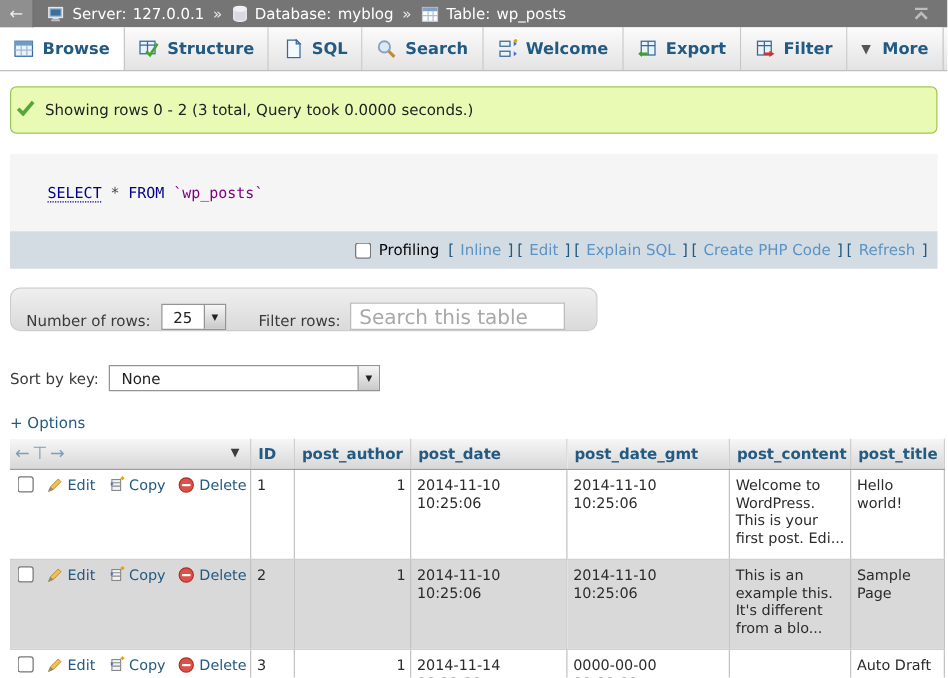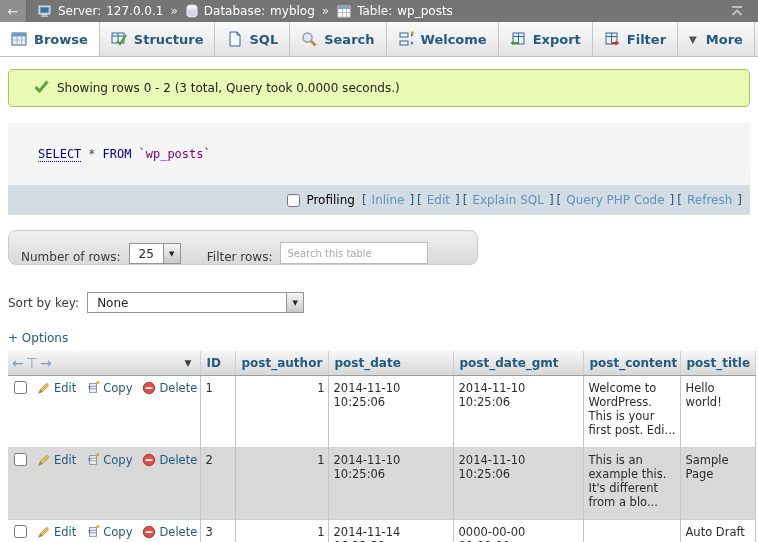--- a/index.html
+++ b/index.html
@@ -19,21 +19,21 @@
   .collapse { margin-left:auto; margin-right:14px; display:flex; cursor:pointer; }
   
   .tabbar { height:35px; background:linear-gradient(#fbfbfb,#e3e3e3); border-bottom:1px solid #bfbfbf;
     display:flex; align-items:stretch; }
   .tab { display:flex; align-items:center; gap:7px; padding:0 11px; border-right:1px solid #c6c6c6;
     font-weight:bold; font-size:13px; color:#235a81; cursor:pointer; background:linear-gradient(#fbfbfb,#e3e3e3); }
   .tab.active { background:#fff; position:relative; }
   .tab .ico { display:inline-flex; }
   
   .success { margin:12px 8px 0 8px; background:#e8fab4; border:1px solid #a2c654; border-radius:5px;
-    padding:10px 25px; display:flex; align-items:center; gap:8px; color:#222; }
+    padding:10px 4px; display:flex; align-items:center; gap:8px; color:#222; }
   
   .query-wrap { margin:16px 8px 0 8px; }
   .query-box { background:#f5f5f5; height:62px; display:flex; align-items:center; padding-left:30px;
     font-family:"DejaVu Sans Mono", monospace; font-size:12px; }
   .kw { color:#00008b; }
   .kw.doc { border-bottom:1px dotted #00008b; }
   .star { color:#444; margin:0 7px; }
   .ident { color:#800080; margin-left:7px; }
   .profiling-bar { background:#d3dce3; height:30px; display:flex; align-items:center;
     justify-content:flex-end; padding-right:8px; gap:3px; white-space:nowrap; }
@@ -42,22 +42,22 @@
   .profiling-bar .br { color:#235a81; }
   .profiling-bar a { color:#5b93c4; text-decoration:none; margin:0 2px; }
   
   .rows-bar { margin:15px 0 0 8px; width:470px; height:35px; border:1px solid #cdcdcd; border-radius:8px;
     background:linear-gradient(#efefef,#dadada); display:flex; align-items:flex-end; padding:0 12px; color:#3a3a3a; }
   .fake-select { display:inline-flex; align-items:stretch; border:1px solid #949494; background:#fff; height:21px; margin-left:8px; cursor:pointer; }
   .fake-select .val { display:flex; align-items:center; padding:0 9px; color:#222; }
   .fake-select .btn { width:17px; background:linear-gradient(#f6f6f6,#c9c9c9); border-left:1px solid #949494;
     display:flex; align-items:center; justify-content:center; font-size:7px; color:#222; }
   .filter-lbl { margin-left:26px; }
-  .filter-input { margin-left:8px; width:148px; height:22px; border:1px solid #bbb; padding:0 6px;
-    font-family:"DejaVu Sans", sans-serif; font-size:10px; color:#333; }
+  .filter-input { margin-left:8px; width:172px; height:22px; border:1px solid #bbb; padding:0 6px;
+    font-family:"DejaVu Sans", sans-serif; font-size:16px; color:#333; }
   .filter-input::placeholder { color:#a8a8a8; }
   .sort-row { margin:27px 0 0 8px; display:flex; align-items:center; color:#3a3a3a; }
   .sort-row .fake-select { width:217px; justify-content:space-between; }
   .options-link { display:inline-block; margin:18px 0 4px 8px; color:#235a81; text-decoration:none; cursor:pointer; }
   
   table.data { margin:2px 0 0 8px; border-collapse:collapse; table-layout:fixed; width:747px; }
   table.data th { height:24px; background:linear-gradient(#f7f7f7,#d7d7d7); border-bottom:1px solid #9c9c9c;
     border-right:1px solid #cfcfcf; color:#235a81; font-size:12px; text-align:left; padding:0 0 0 6px; white-space:nowrap; overflow:hidden; }
   table.data th.actions-th { padding-left:4px; }
   table.data td { vertical-align:top; border-right:1px solid #c4c4c4; border-bottom:1px solid #d0d0d0;
@@ -231,21 +231,21 @@
     <span class="br">[</span>
     <a>Inline</a>
     <span class="br">]</span>
     <span class="br">[</span>
     <a>Edit</a>
     <span class="br">]</span>
     <span class="br">[</span>
     <a>Explain SQL</a>
     <span class="br">]</span>
     <span class="br">[</span>
-    <a>Query PHP Code</a>
+    <a>Create PHP Code</a>
     <span class="br">]</span>
     <span class="br">[</span>
     <a>Refresh</a>
     <span class="br">]</span>
   </div>
 </div>
 
 
 <div class="rows-bar">
   <span>Number of rows:</span>

